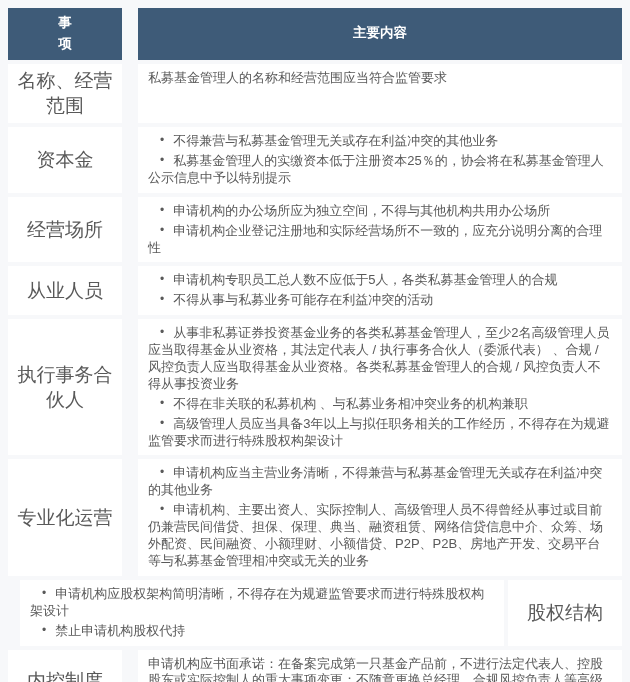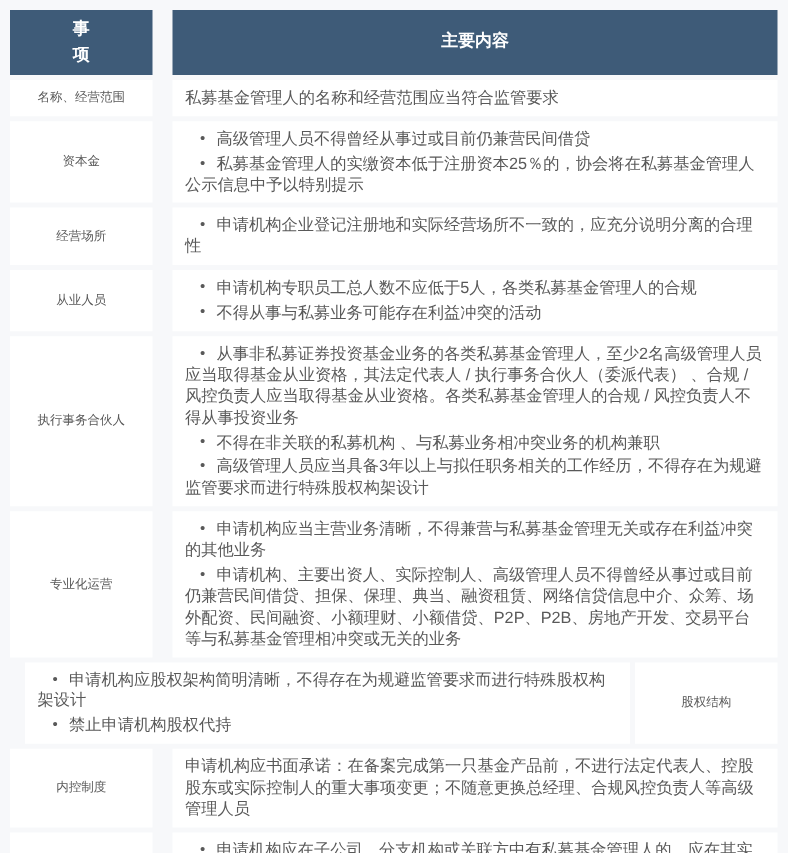--- a/index.html
+++ b/index.html
@@ -50,21 +50,21 @@
     min-height: 49px;
     line-height: 1.55;
   }
   .header-items-label { white-space: pre-line; }
   .item-cell {
     display: flex;
     align-items: center;
     justify-content: center;
     text-align: center;
     color: var(--body-text);
-    font-size: 10px;
+    font-size: 19px;
     line-height: 1.35;
     padding: 4px 4px;
   }
   .content-cell {
     color: var(--body-text);
     font-size: 13px;
     line-height: 1.3;
     padding: 6px 12px 6px 10px;
   }
   .para { margin-bottom: 3px; }
@@ -98,29 +98,30 @@
         </div>
         <div class="cell content-col content-cell">
           <div class="para"><span>私募基金管理人的名称和经营范围应当符合监管要求</span></div>
         </div>
       </div>
       <div class="row">
         <div class="cell item-col item-cell">
           <span>资本金</span>
         </div>
         <div class="cell content-col content-cell">
-          <div class="para bulleted"><span class="bullet">•</span><span>高级管理人员不得曾经从事过或目前仍兼营民间借贷</span></div>
+          <div class="para bulleted"><span class="bullet">•</span><span>不得兼营与私募基金管理无关或存在利益冲突的其他业务</span></div>
           <div class="para bulleted"><span class="bullet">•</span><span>私募基金管理人的实缴资本低于注册资本25％的，协会将在私募基金管理人公示信息中予以特别提示</span></div>
         </div>
       </div>
       <div class="row">
         <div class="cell item-col item-cell">
           <span>经营场所</span>
         </div>
         <div class="cell content-col content-cell">
+          <div class="para bulleted"><span class="bullet">•</span><span>申请机构的办公场所应为独立空间，不得与其他机构共用办公场所</span></div>
           <div class="para bulleted"><span class="bullet">•</span><span>申请机构企业登记注册地和实际经营场所不一致的，应充分说明分离的合理性</span></div>
         </div>
       </div>
       <div class="row">
         <div class="cell item-col item-cell">
           <span>从业人员</span>
         </div>
         <div class="cell content-col content-cell">
           <div class="para bulleted"><span class="bullet">•</span><span>申请机构专职员工总人数不应低于5人，各类私募基金管理人的合规</span></div>
           <div class="para bulleted"><span class="bullet">•</span><span>不得从事与私募业务可能存在利益冲突的活动</span></div>

